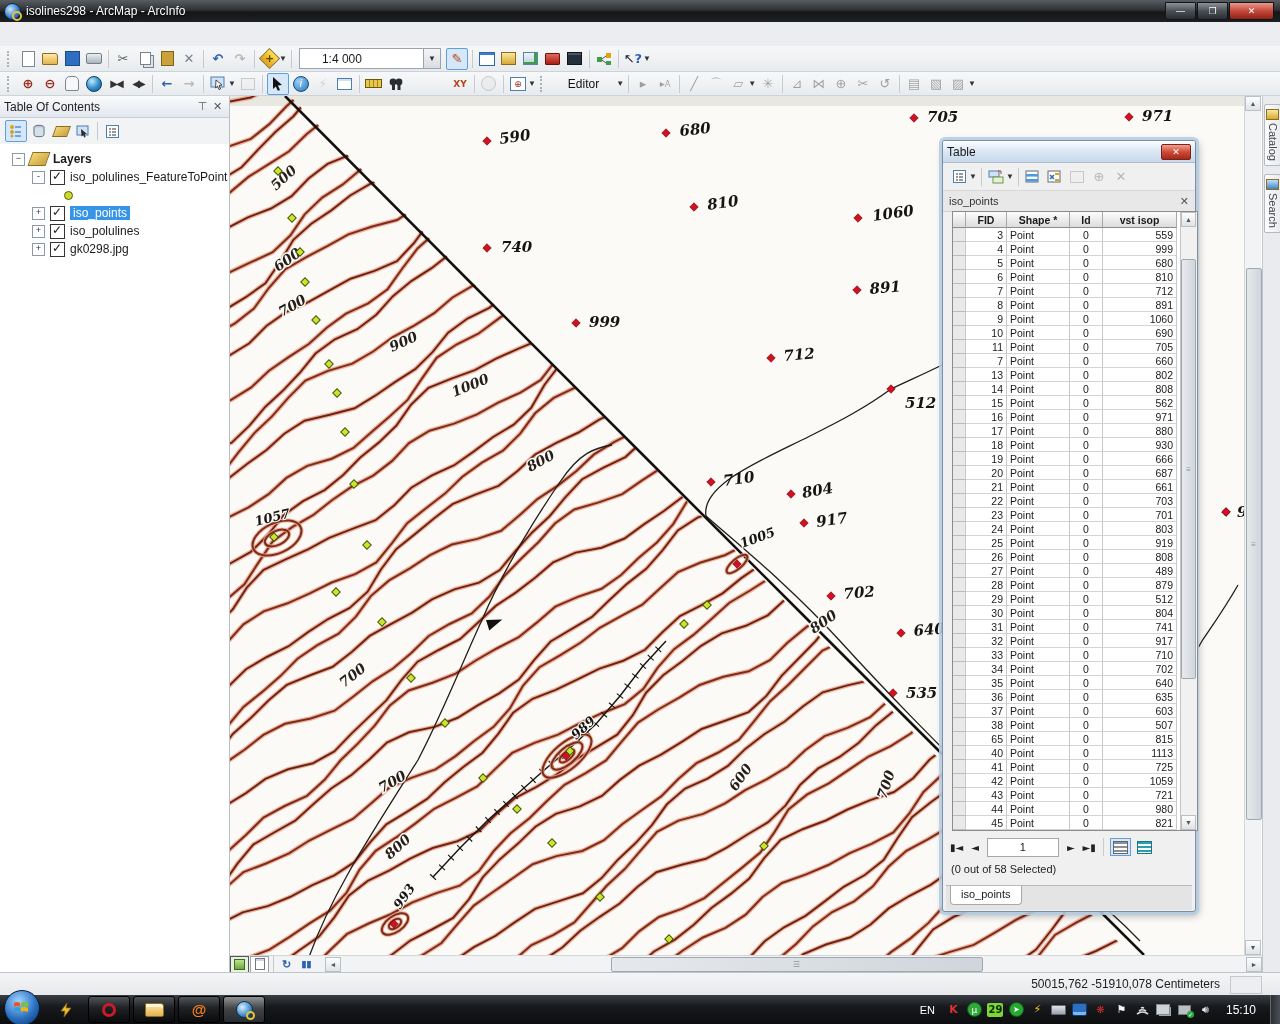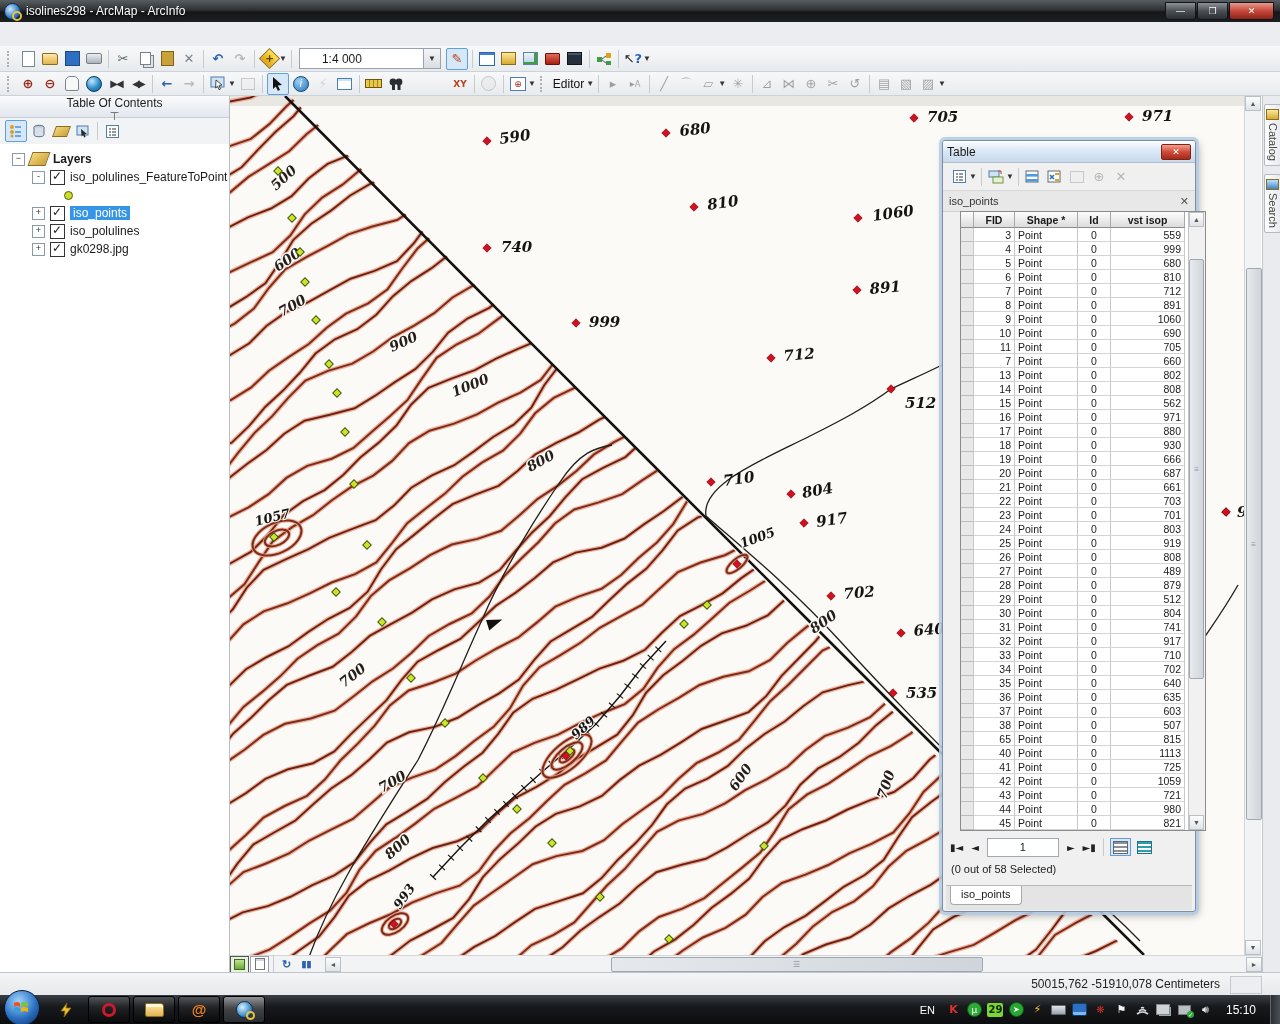--- a/index.html
+++ b/index.html
@@ -30,26 +30,26 @@
   .ic{width:20px;height:20px;margin:0 1px;border-radius:2px;display:flex;align-items:center;justify-content:center;
       font-family:"DejaVu Sans",sans-serif;font-size:13px;position:relative;flex:none;}
   .ic.sel{border:1px solid #5f9fdc;background:#d6e7f8;}
   .ic.dis{opacity:.38;filter:grayscale(1);}
   .caret{font-size:8px;color:#333;margin:0 1px 0 -1px;}
   .shape{display:block;}
   .combo{width:140px;height:19px;background:#fff;border:1px solid #9aa3ad;display:flex;align-items:center;margin:0 4px;}
   .combo .cval{flex:1;padding:0 22px;font-size:12px;}
   .combo .cbtn{width:16px;height:100%;background:linear-gradient(#f4f5f7,#d9dde2);border-left:1px solid #9aa3ad;
       display:flex;align-items:center;justify-content:center;font-size:8px;color:#333;}
-  .editorlbl{font-size:12px;margin:0 3px;color:#111;}
+  .editorlbl{font-size:12px;margin:0 18px;color:#111;}
   
   .main{position:absolute;left:0;top:96px;width:1280px;height:876px;background:#d6d9dd;}
   
   .toc{position:absolute;left:0;top:0;width:230px;height:876px;background:#f2f3f5;border-right:1px solid #b9bec5;box-sizing:border-box;}
-  .tochdr{height:21px;background:linear-gradient(#fafbfc,#e2e7ee);border-bottom:1px solid #c9ced6;display:flex;align-items:center;padding:0 4px;flex-direction:column;}
+  .tochdr{height:21px;background:linear-gradient(#fafbfc,#e2e7ee);border-bottom:1px solid #c9ced6;display:flex;align-items:center;padding:0 4px;}
   .tochdr .t{flex:1;font-size:12px;color:#222;}
   .tochdr .hb{width:15px;text-align:center;color:#555;font-size:11px;}
   .toctools{height:26px;border-bottom:1px solid #d4d8de;display:flex;align-items:center;padding-left:4px;background:#f2f3f5;}
   .toctree{position:absolute;left:0;top:48px;right:0;bottom:0;background:#fff;padding-top:6px;}
   .trow{display:flex;align-items:center;height:18px;font-size:12px;}
   .exp{width:11px;height:11px;border:1px solid #8a9aa8;background:#fff;font-size:9px;line-height:9px;text-align:center;color:#333;margin-right:5px;flex:none;}
   .cb{width:13px;height:13px;border:1px solid #333;background:#fff;margin-right:5px;flex:none;position:relative;}
   .cb:after{content:"✓";position:absolute;left:1px;top:-2px;font-size:12px;}
   .layersico{width:16px;height:12px;margin-right:5px;background:linear-gradient(135deg,#f4d77a,#caa23a);border:1px solid #8a6d1d;transform:skewX(-20deg);}
   .sel-lab{background:#3795e8;color:#fff;padding:0 3px;}
@@ -77,21 +77,21 @@
     box-shadow:0 0 0 3px rgba(180,205,230,.88), 2px 3px 8px rgba(0,0,0,.35);box-sizing:border-box;}
   .twin .ttl{height:21px;display:flex;align-items:center;padding:0 4px;
     background:linear-gradient(#fdfeff,#dce8f5 45%,#c8d9ec);border-bottom:1px solid #aebccb;border-radius:2px 2px 0 0;}
   .twin .ttl .tt{flex:1;font-size:12px;color:#1a1a1a;}
   .twcl{width:28px;height:14px;border-radius:2px;border:1px solid #7e2015;background:linear-gradient(#f0a08e,#cf4a38 50%,#a02a1a);
     color:#fff;font-size:9px;display:flex;align-items:center;justify-content:center;}
   .twtools{height:27px;display:flex;align-items:center;padding-left:5px;border-bottom:1px solid #d8d8d8;}
   .twtabs{height:20px;display:flex;align-items:center;background:#e8e8e8;border-bottom:1px solid #cfcfcf;padding:0 6px;}
   .twtabs .lbl{flex:1;font-size:11px;color:#333;}
   .twtabs .x{color:#555;font-size:11px;}
-  .grid{position:absolute;left:17px;top:70px;width:246px;height:620px;background:#fff;border:1px solid #8c8c8c;box-sizing:border-box;display:flex;}
+  .grid{position:absolute;left:9px;top:70px;width:246px;height:620px;background:#fff;border:1px solid #8c8c8c;box-sizing:border-box;display:flex;}
   .gcols{flex:1;overflow:hidden;}
   .grow{display:flex;height:14px;line-height:14px;font-size:10.5px;}
   .gc{border-right:1px solid #c8c8c8;border-bottom:1px solid #d4d4d4;box-sizing:border-box;padding:0 3px;white-space:nowrap;overflow:hidden;}
   .c0{width:13px;background:#e9e9e9;border-bottom:1px solid #bdbdbd;padding:0;}
   .c1{width:41px;text-align:right;}
   .c2{width:63px;}
   .c3{width:33px;text-align:center;}
   .c4{width:74px;text-align:right;}
   .ghead .gc{background:linear-gradient(#fdfdfd,#dcdcdc);border-right:1px solid #a8a8a8;border-bottom:1px solid #8c8c8c;
      font-weight:bold;text-align:center;font-size:10.5px;}

